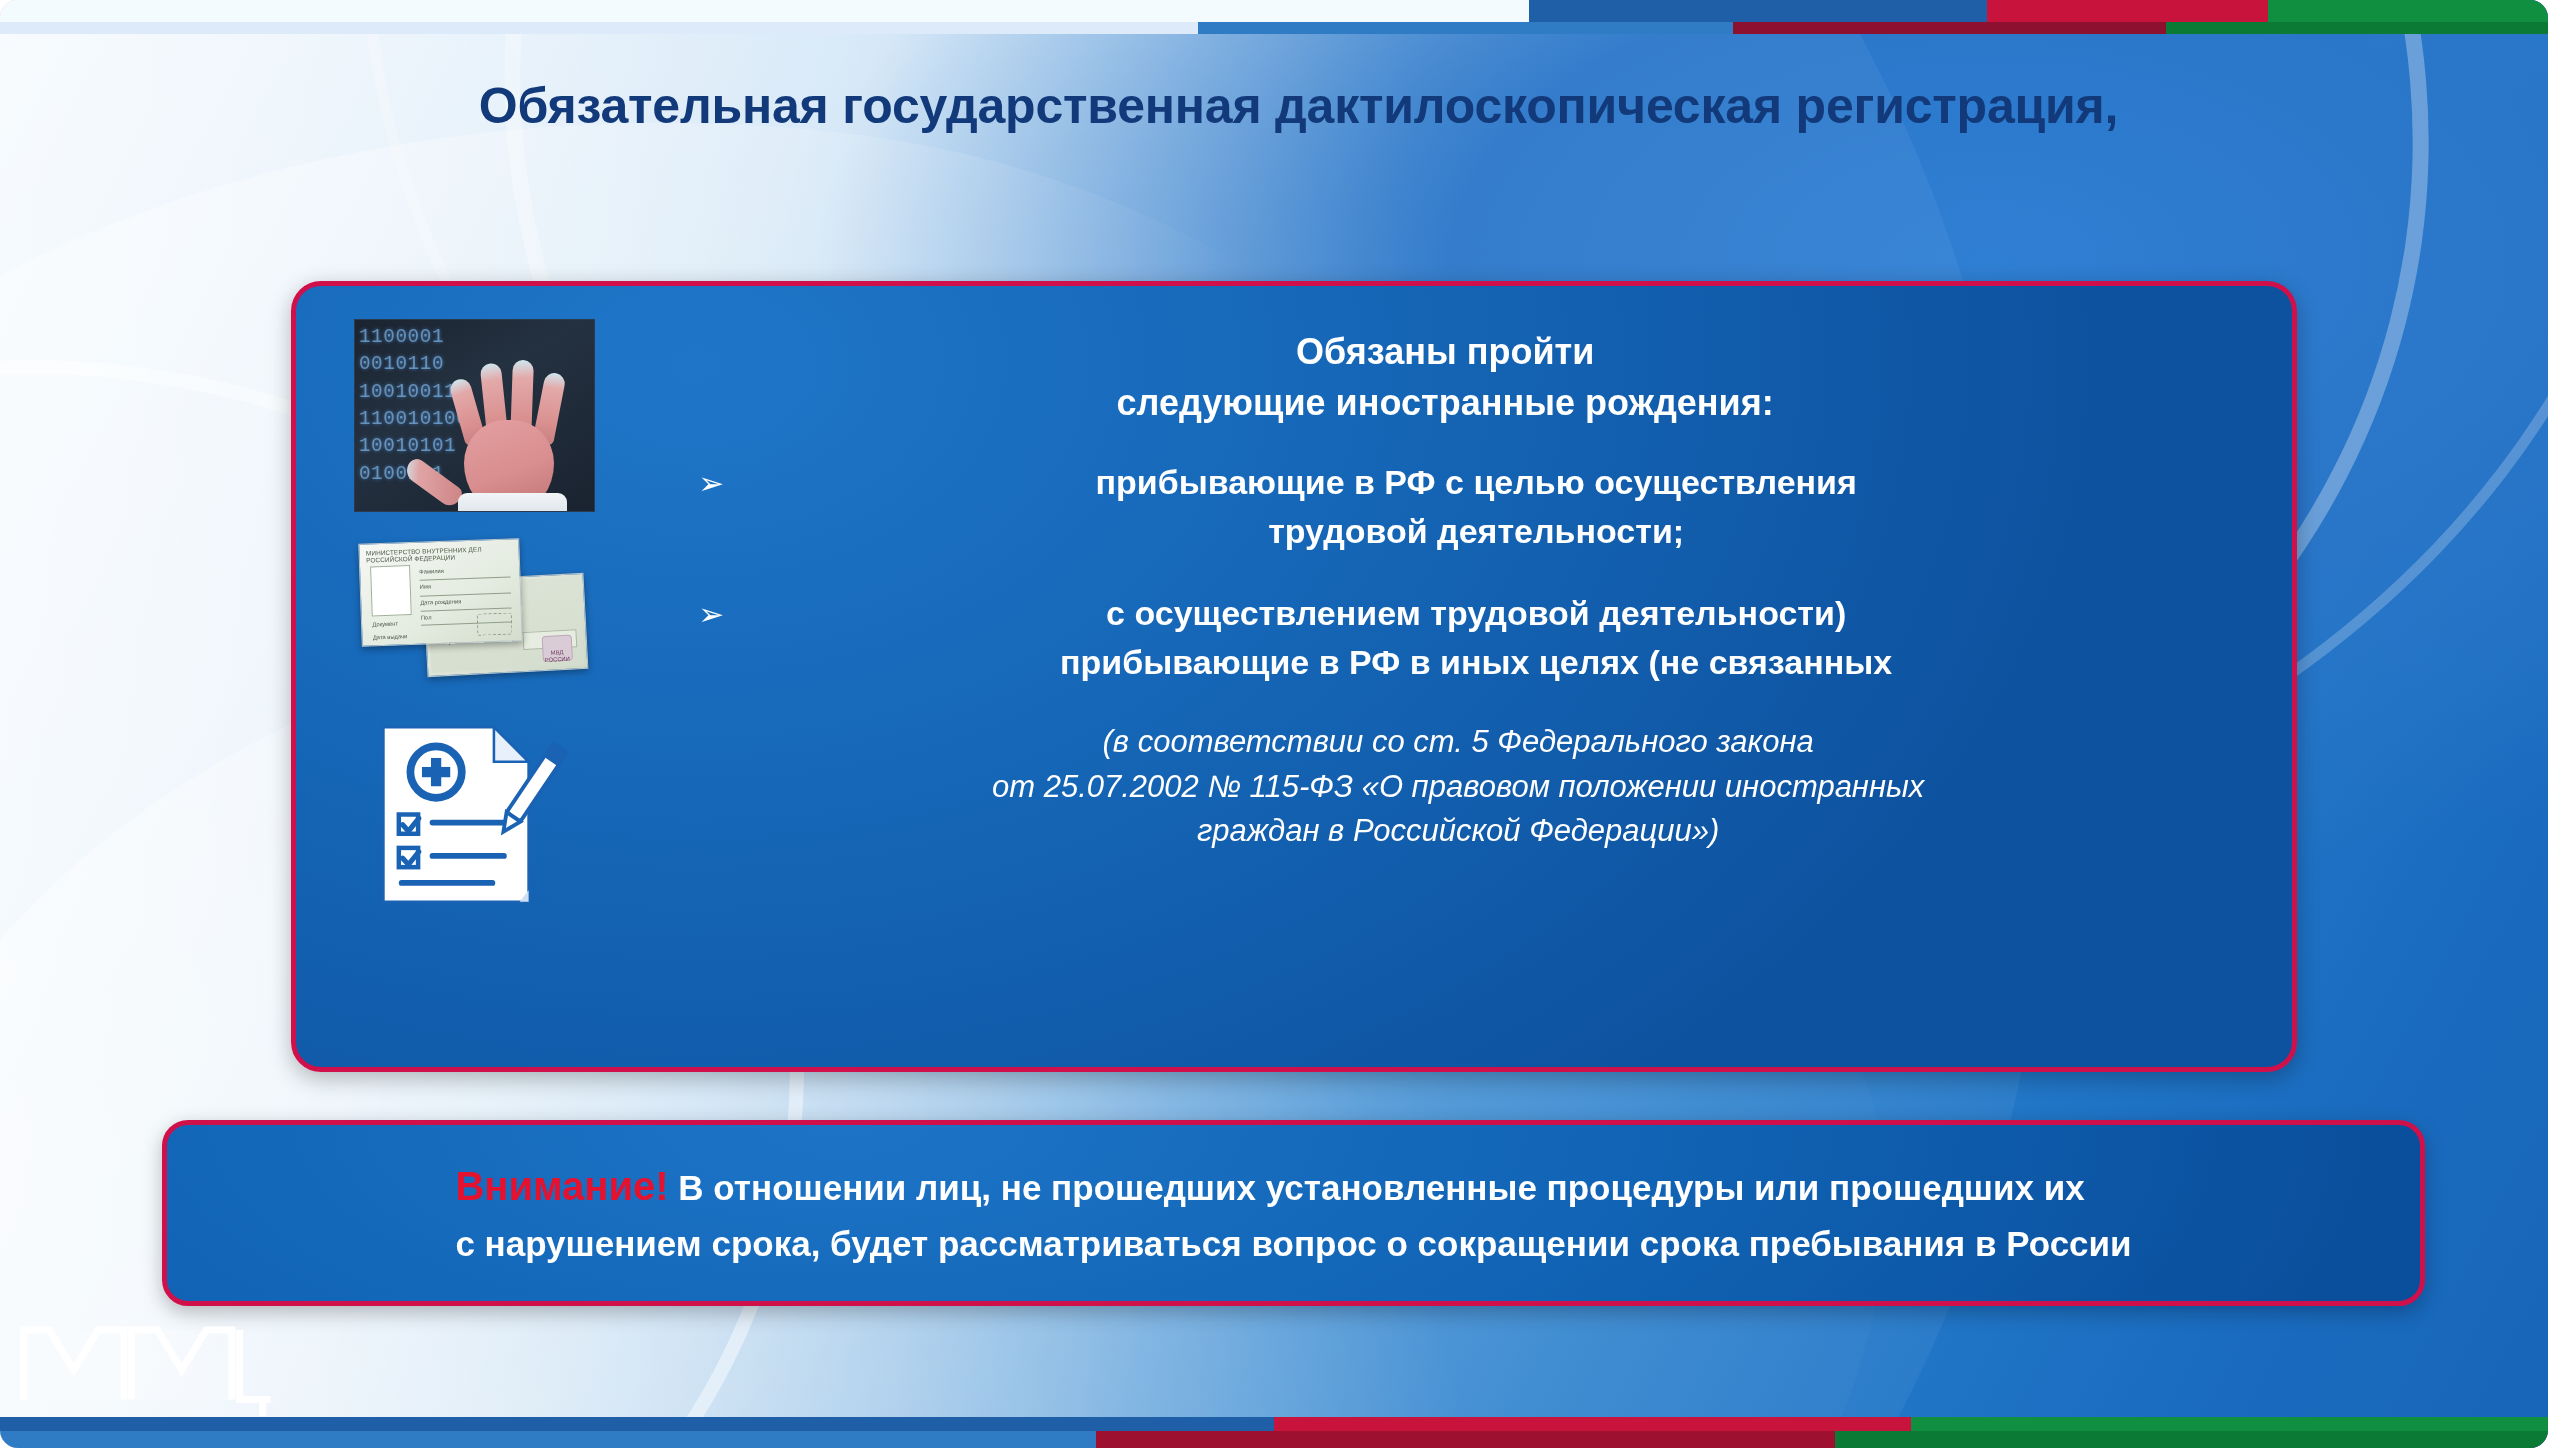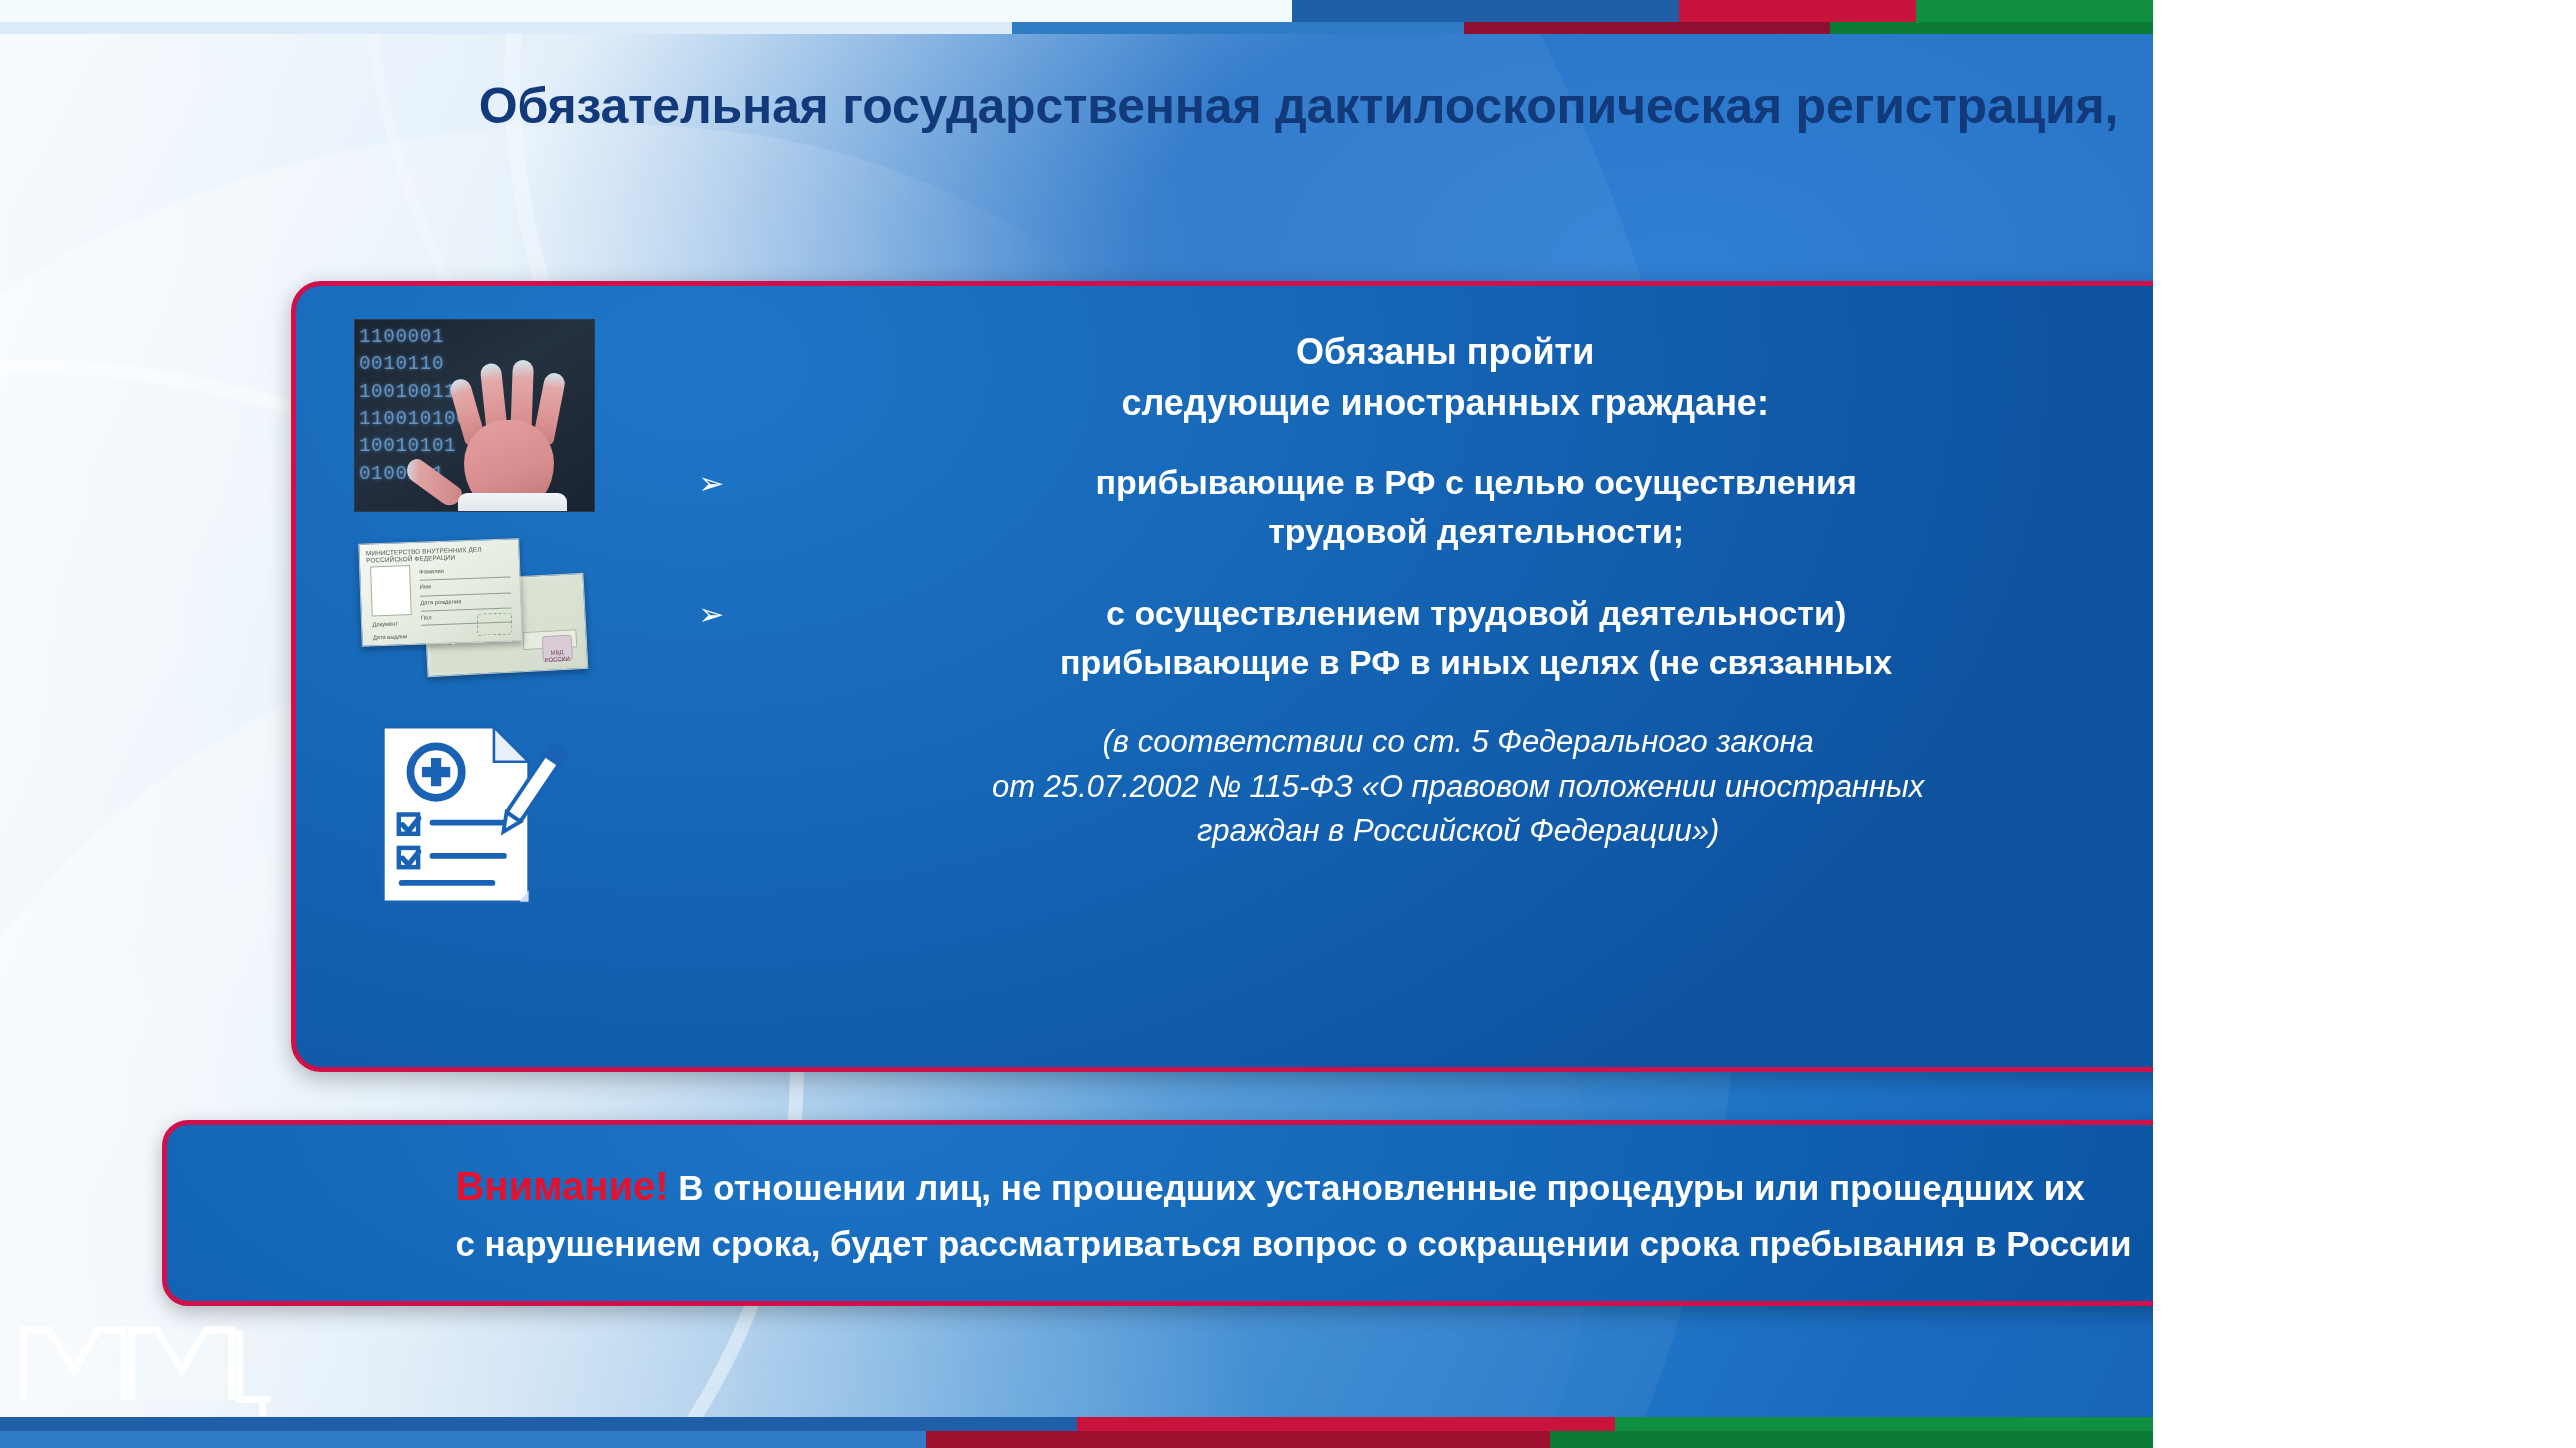--- a/index.html
+++ b/index.html
@@ -7,24 +7,25 @@
   html, body {
     width: 2576px;
     height: 1448px;
     overflow: hidden;
     font-family: "Liberation Sans", sans-serif;
     background: #ffffff;
   }
 
   .slide {
     position: relative;
-    width: 2153px;
+    width: 2548px;
     height: 1448px;
     overflow: hidden;
     background: #ec4899;
+    border-radius: 18px;
   }
 
   
   .bg-base {
     position: absolute;
     inset: 0;
     background:
       radial-gradient(ellipse 1672px 900px at 78% 18%, #2f7fd4 0%, #2a76c9 32%, rgba(42,118,201,0) 70%),
       linear-gradient(118deg,
         #f2f8fd 0%,
@@ -540,21 +541,21 @@
               <rect x="236" y="30" width="26" height="26" fill="#1a63b4"></rect>
               <path d="M236 160 L249 188 L262 160 Z" fill="#ffffff" stroke="#1a63b4" stroke-width="6"></path>
             </g>
           </svg>
         </div>
       </div>
 
       <div class="panel-right">
         <div class="rt-head">
           <div><span>Обязаны пройти</span></div>
-          <div><span>следующие иностранных граждане:</span></div>
+          <div><span>следующие иностранные рождения:</span></div>
         </div>
 
         <div class="bullets">
           <div class="bullet">
             <span class="chev">➢</span>
             <span class="l">прибывающие в РФ с целью осуществления</span>
             <span class="l">трудовой деятельности;</span>
           </div>
 
           <div class="bullet">

